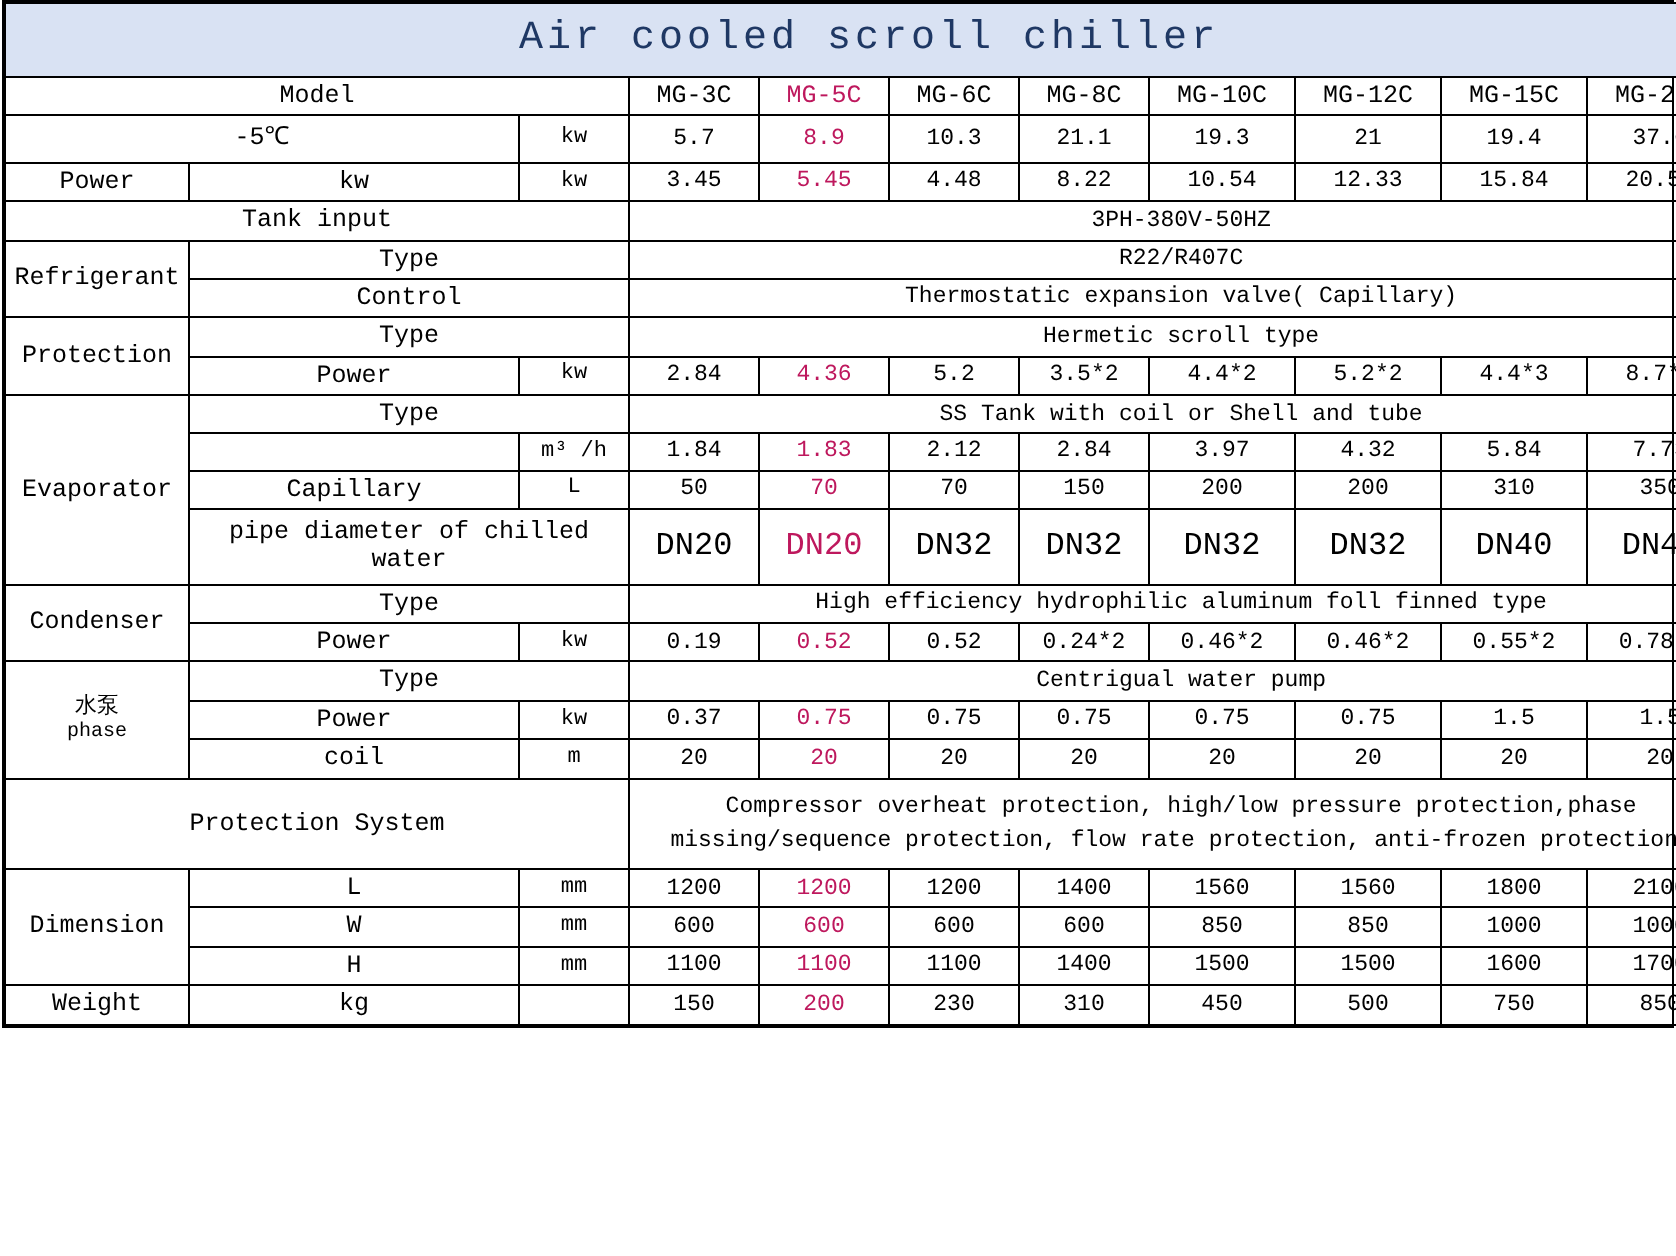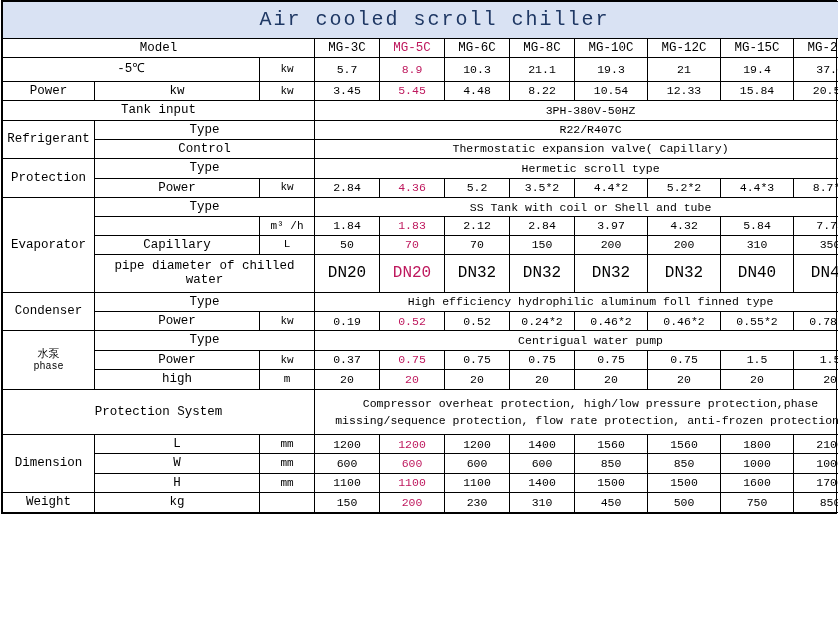--- a/index.html
+++ b/index.html
@@ -219,21 +219,21 @@
     <td>0.37</td>
     <td class="red">0.75</td>
     <td>0.75</td>
     <td>0.75</td>
     <td>0.75</td>
     <td>0.75</td>
     <td>1.5</td>
     <td>1.5</td>
   </tr>
   <tr>
-    <td class="lbl">high</td>
+    <td class="lbl">coil</td>
     <td class="unit">m</td>
     <td>20</td>
     <td class="red">20</td>
     <td>20</td>
     <td>20</td>
     <td>20</td>
     <td>20</td>
     <td>20</td>
     <td>20</td>
   </tr>

